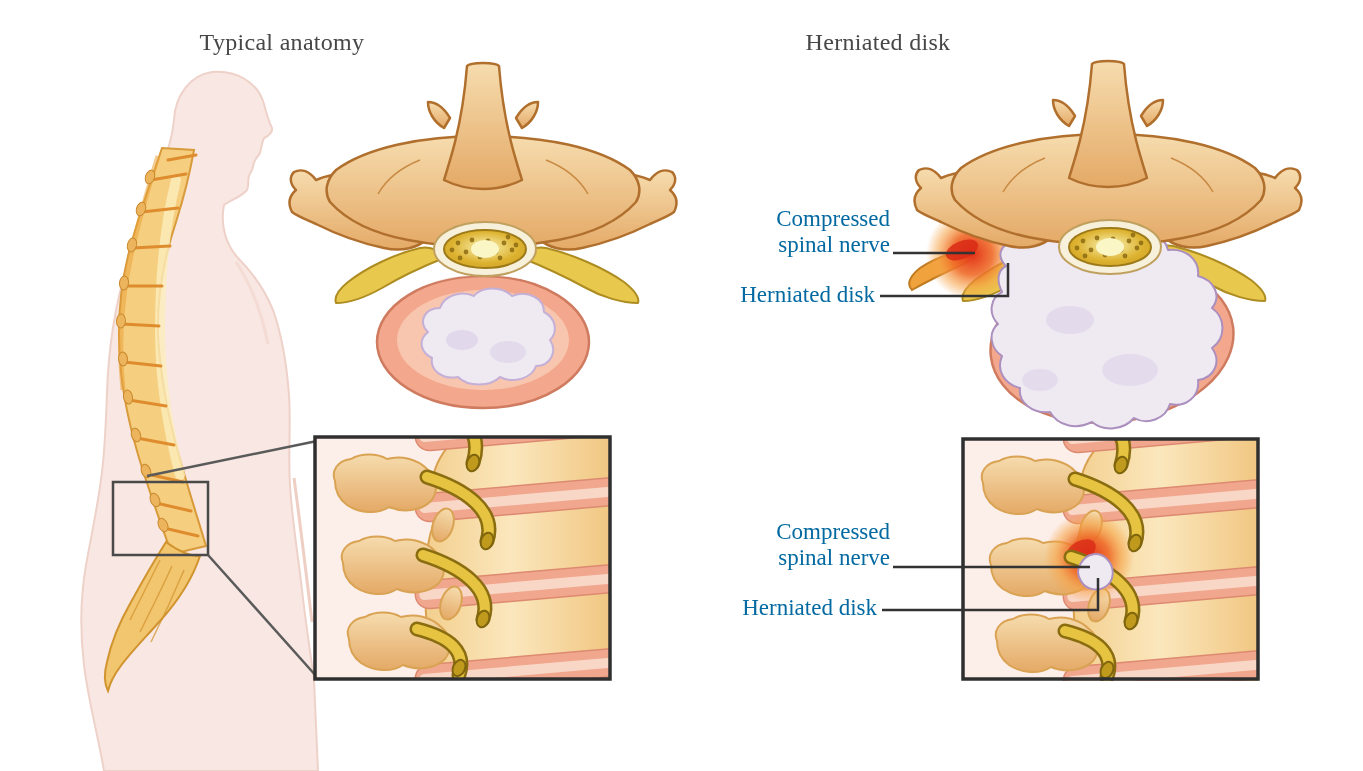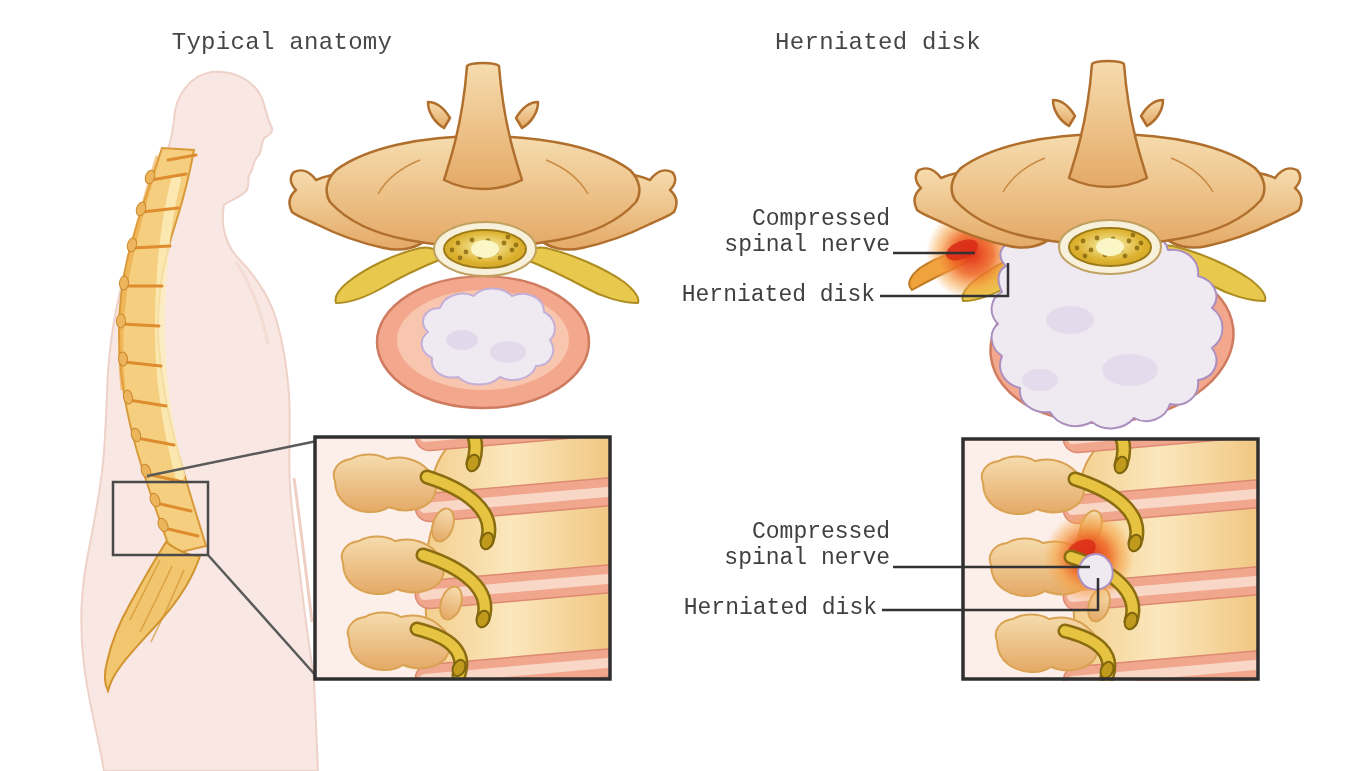--- a/index.html
+++ b/index.html
@@ -1,21 +1,21 @@
 <!DOCTYPE html>
 <html><head>
 <meta charset="utf-8">
 <style>
   html,body{margin:0;padding:0;background:#ffffff;}
   .stage{position:relative;width:1363px;height:771px;background:#fff;overflow:hidden;
-         font-family:Liberation Mono, monospace;}
+         font-family:Liberation Serif, serif;}
   .stage svg{position:absolute;left:0;top:0;}
   .txt{position:absolute;color:#262626;}
   .title{font-size:24px;color:#474747;text-align:center;letter-spacing:.3px;}
-  .lbl{font-size:23px;line-height:26px;text-align:right;color:#404040;}
+  .lbl{font-size:23px;line-height:26px;text-align:right;color:#0369a1;}
 </style>
 </head>
 <body>
 
 <div class="stage">
 
 <svg width="1363" height="771" viewBox="0 0 1363 771">
 <defs>
   <linearGradient id="boneG" x1="0" y1="0" x2="0" y2="1">
     <stop offset="0" stop-color="#f6dcae"></stop>

